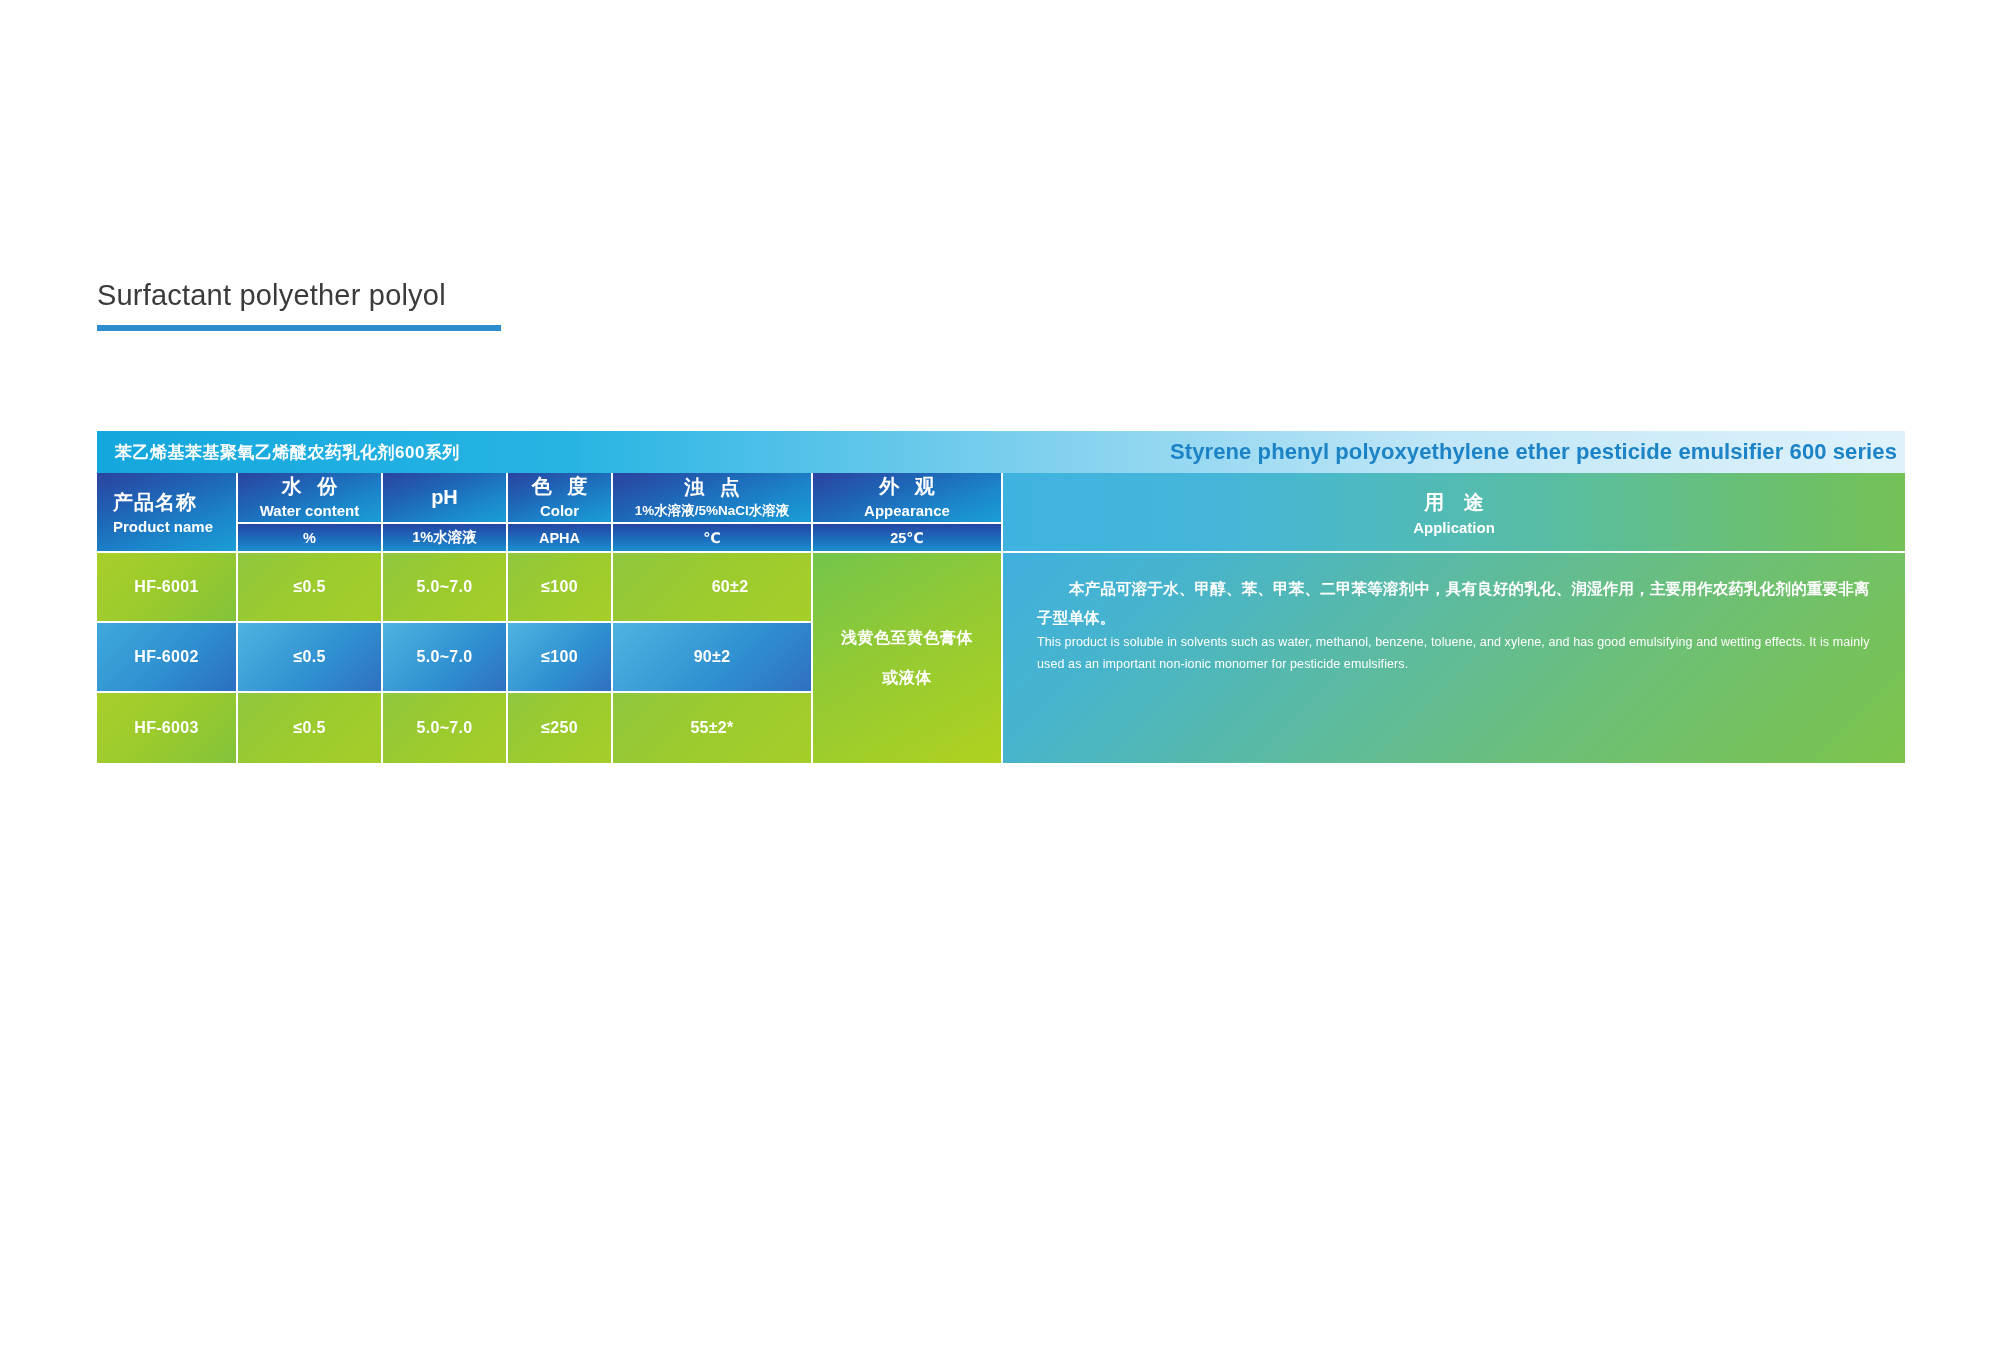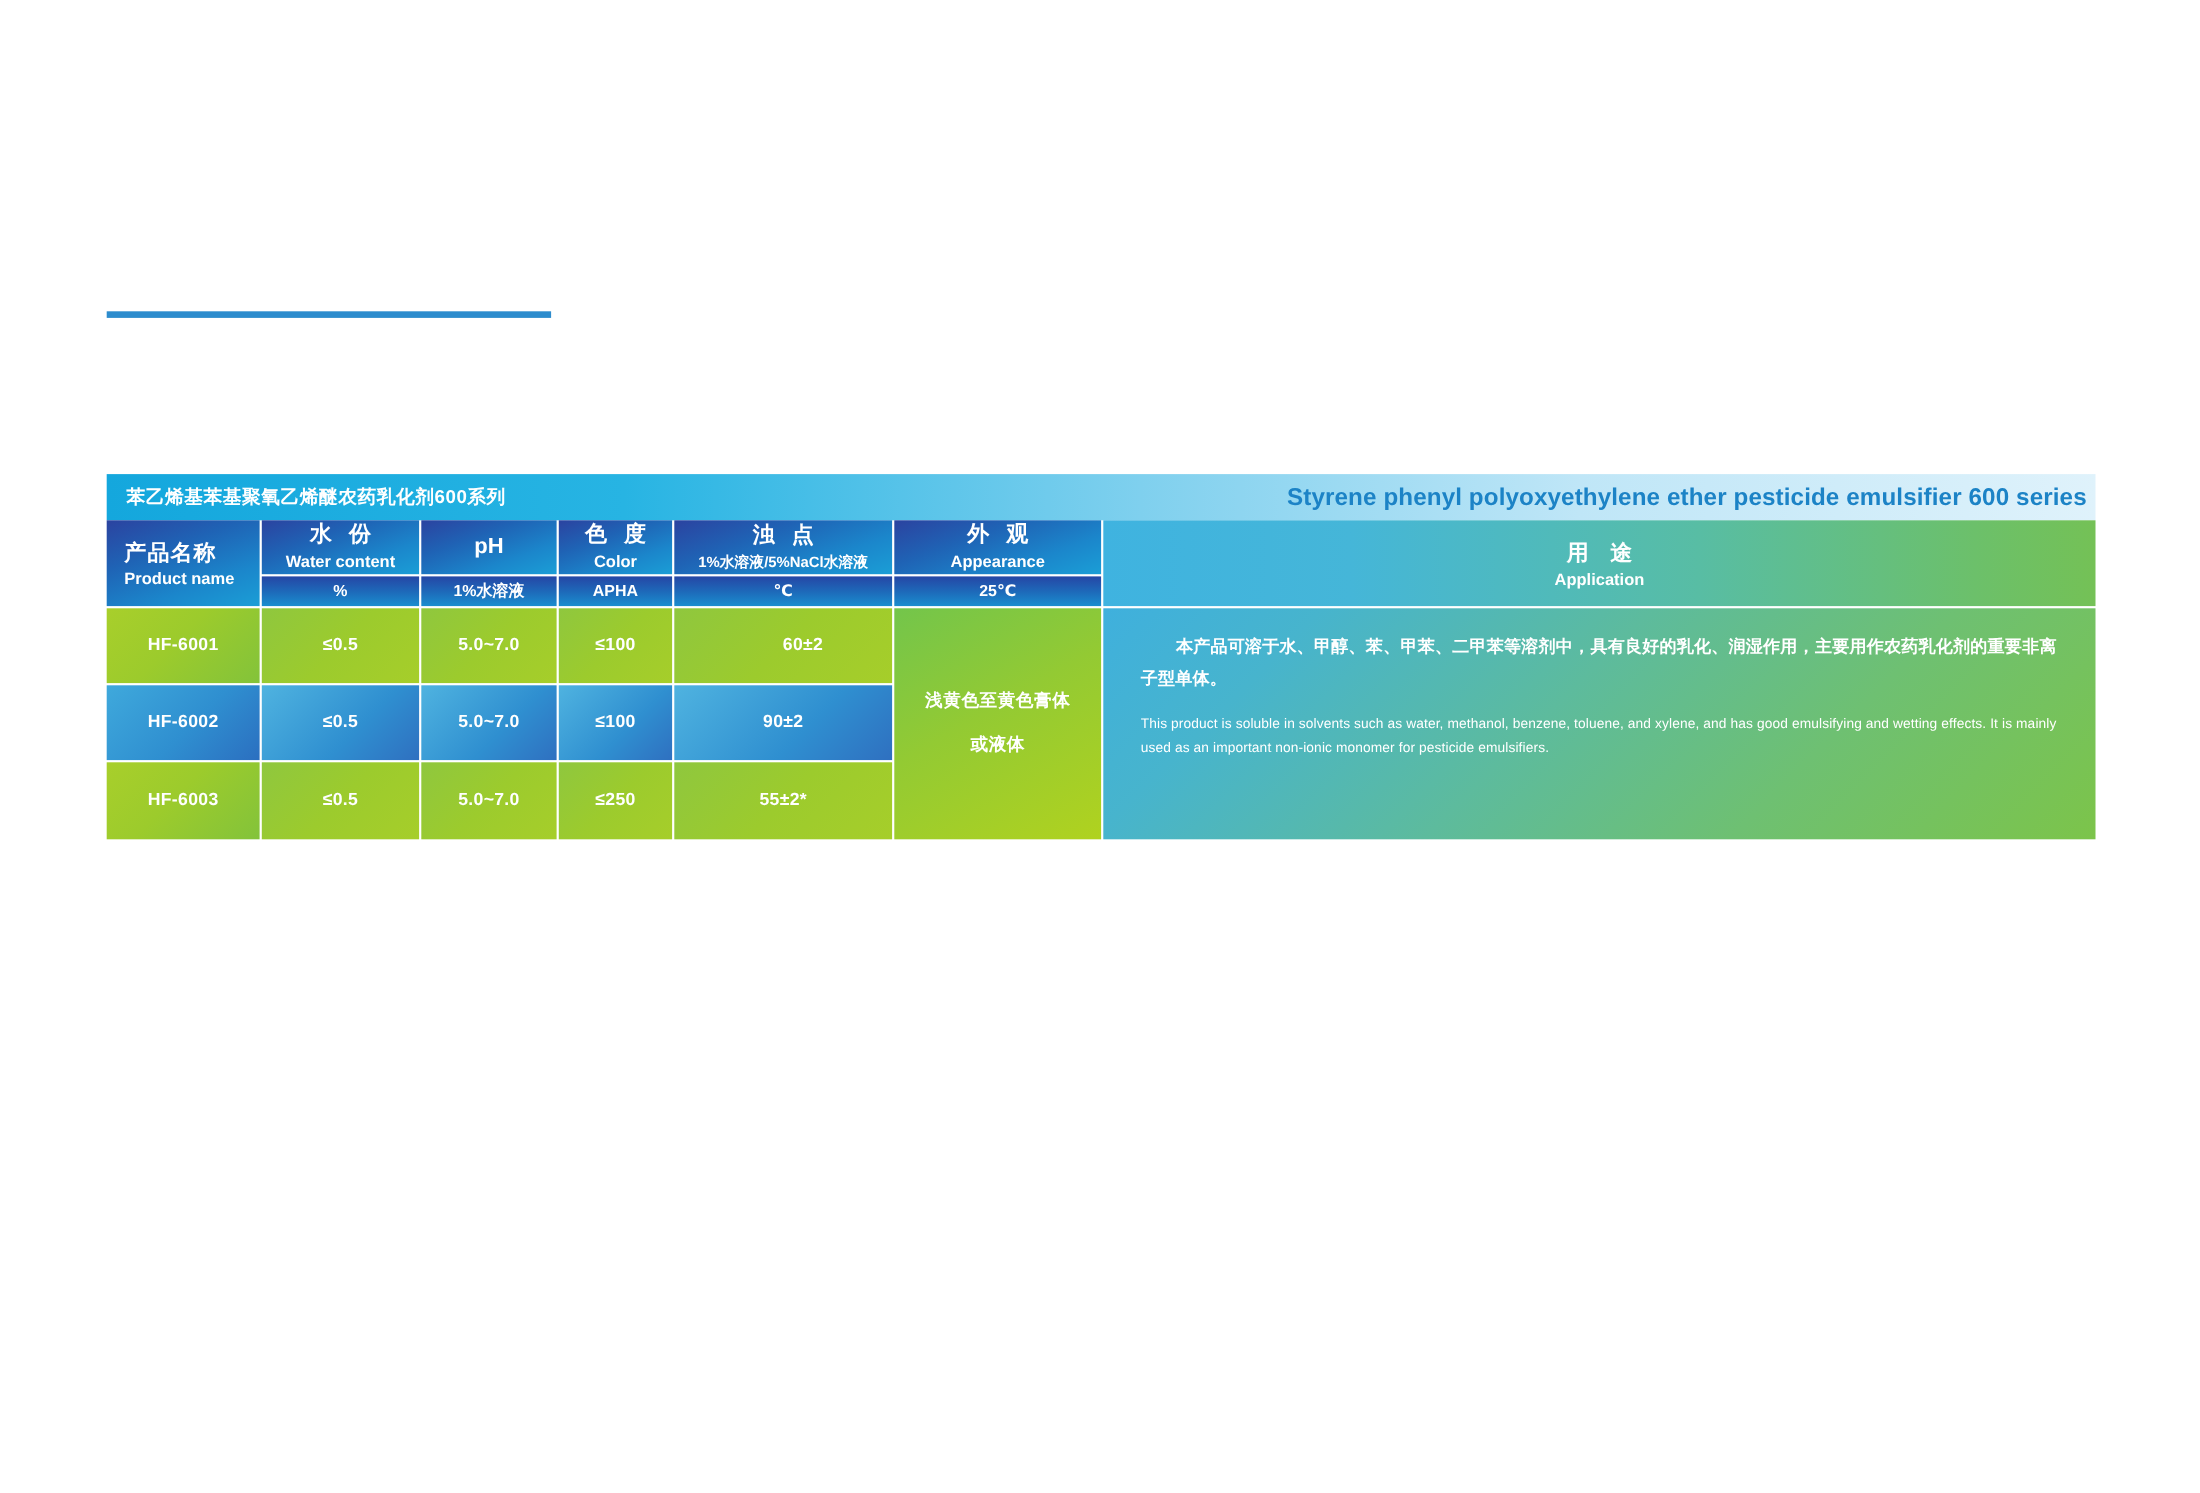--- a/index.html
+++ b/index.html
@@ -81,33 +81,34 @@
   
   .app-head{background:linear-gradient(to right,#3fb3e0 0%,#45b6d8 25%,#58bda4 60%,#6cc06a 88%,#74c156 100%);
             flex-direction:column;}
   .app-head .a-cn{font-size:20px;font-weight:700;letter-spacing:7px;text-indent:7px;}
   .app-head .a-en{font-size:15px;font-weight:700;margin-top:3px;letter-spacing:0;}
 
   .app-body{background:linear-gradient(135deg,#3fb0dd 0%,#47b4cd 18%,#5dbb9d 45%,#6ec072 70%,#7cc44a 100%);
             display:block;text-align:left;padding:22px 32px 0 34px;box-sizing:border-box;}
   .app-body .cn-p{
     color:#ffffff;font-size:15.5px;font-weight:700;line-height:1.85;
-    text-indent:32px;margin:0 0 16px 0;letter-spacing:.2px;
+    text-indent:32px;margin:0 0 0 0;letter-spacing:.2px;
   }
   .app-body .en-p{
     color:#ffffff;font-size:12.5px;font-weight:400;line-height:1.75;
     margin:0;letter-spacing:.1px;
   }
 </style>
 </head>
 <body>
 
 <div class="page">
 
   <div class="heading">
+    <div class="en">Surfactant polyether polyol</div>
     <div class="rule"></div>
   </div>
 
   <div class="tbl">
 
     <div class="titlebar">
       <span class="t-cn">苯乙烯基苯基聚氧乙烯醚农药乳化剂600系列</span>
       <span class="t-en">Styrene phenyl polyoxyethylene ether pesticide emulsifier 600 series</span>
     </div>
 

